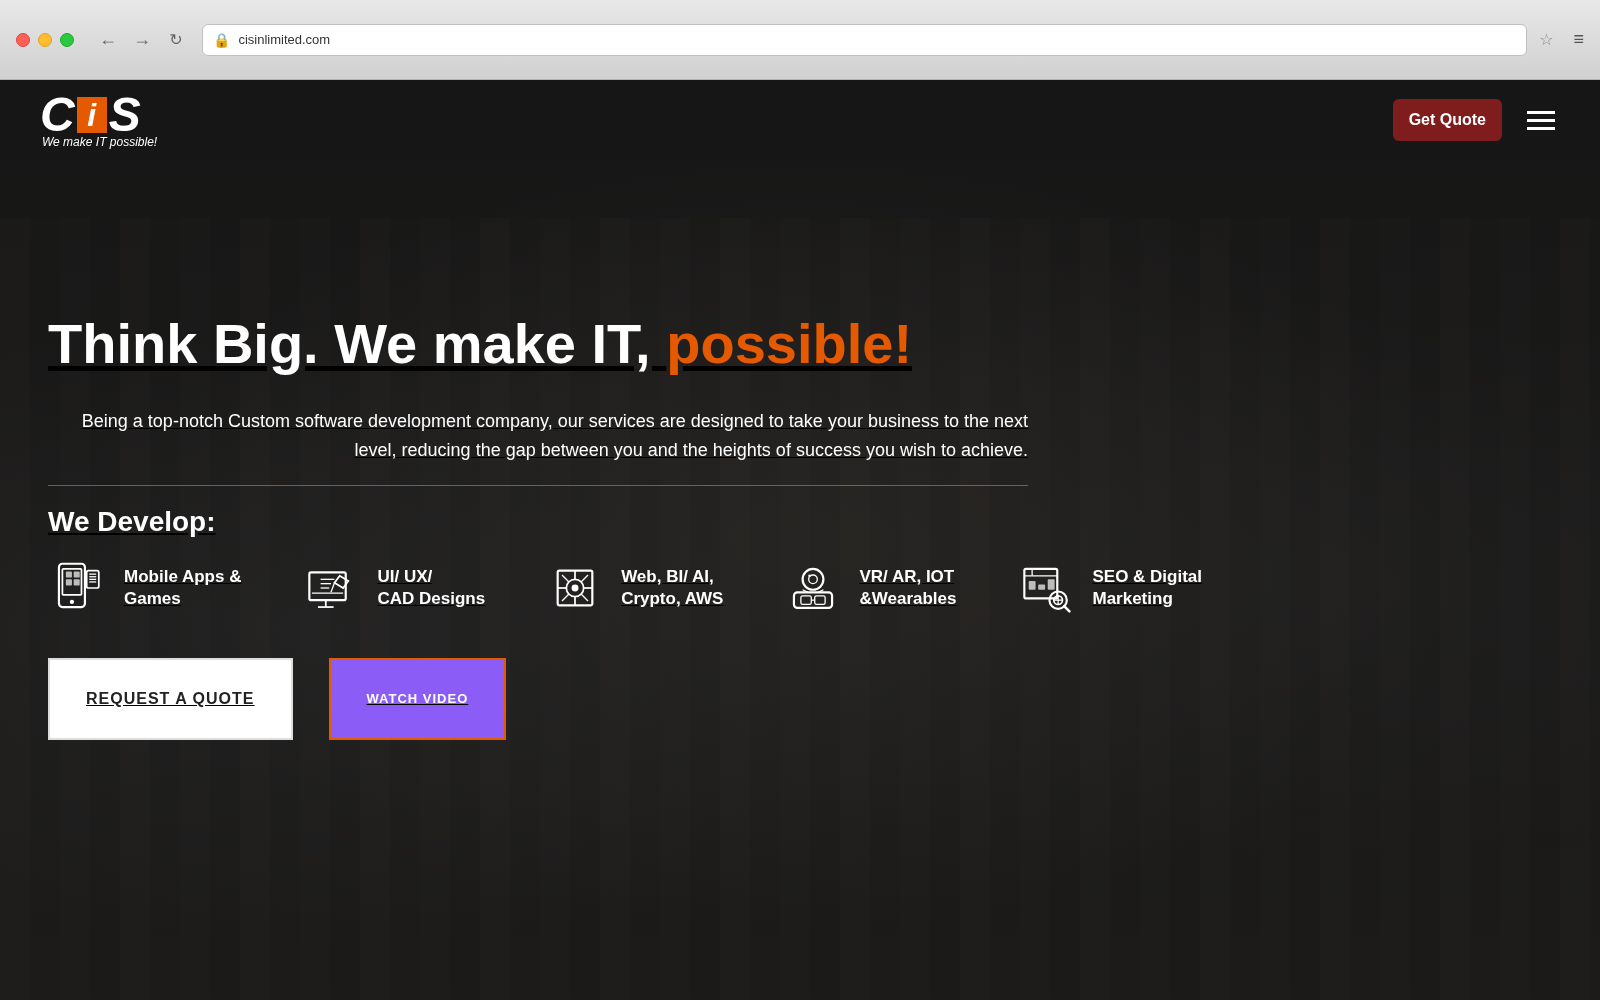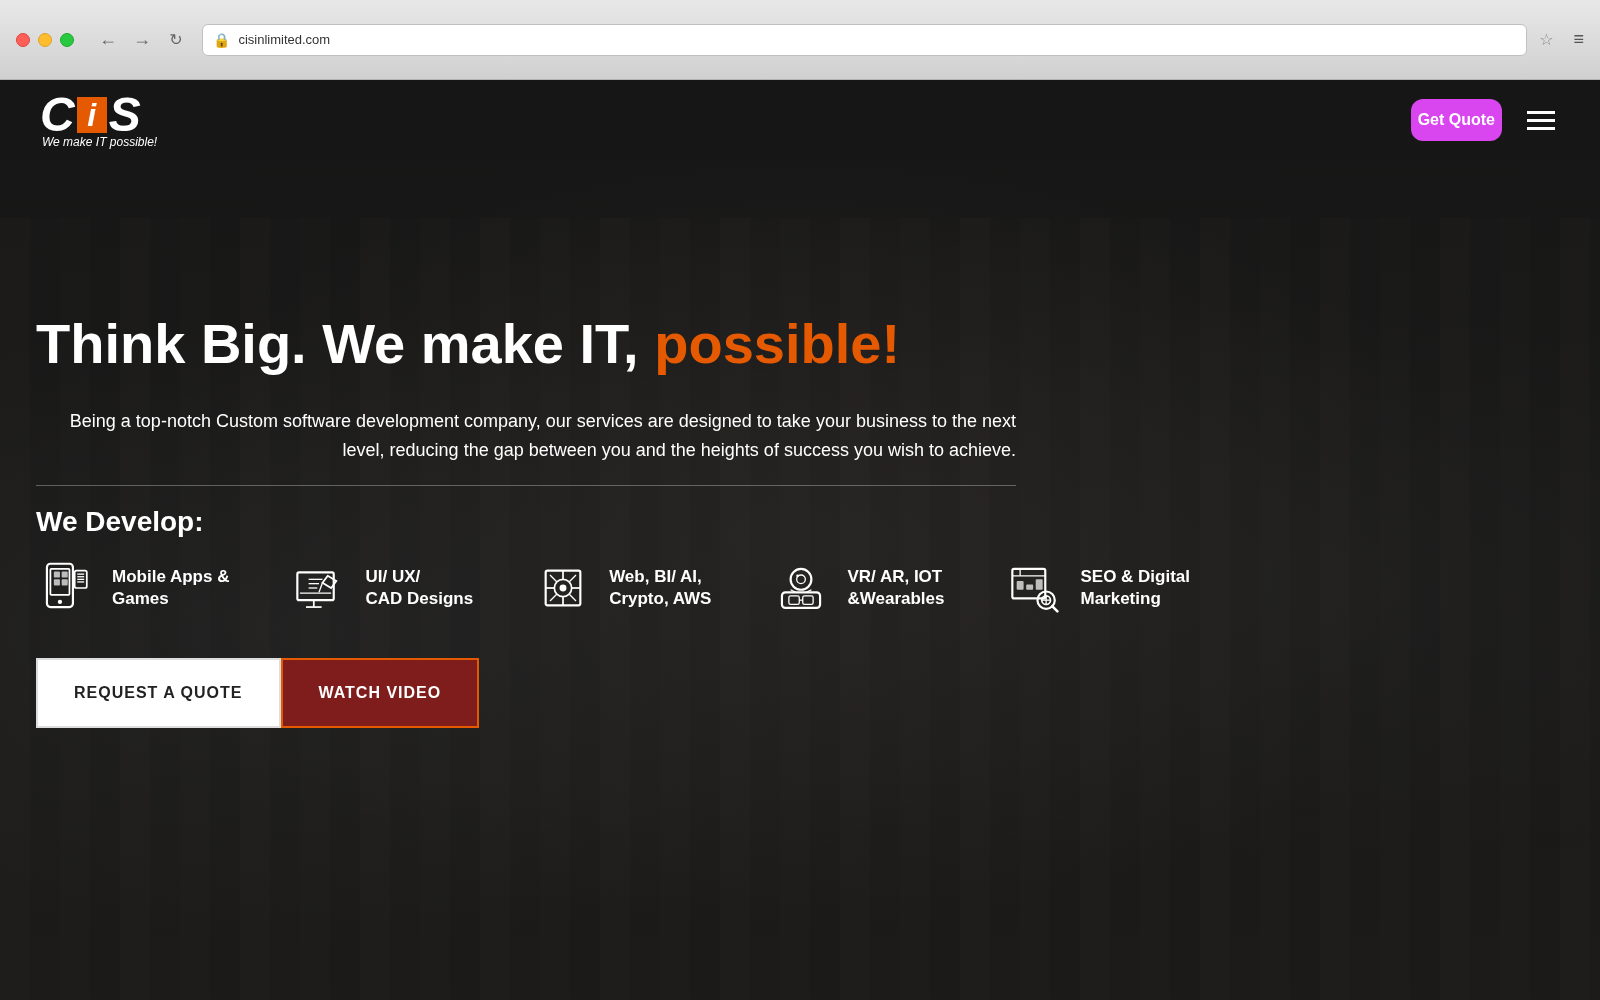--- a/index.html
+++ b/index.html
@@ -240,28 +240,28 @@
       padding-left: 2px;
     }
 
     .nav-right {
       display: flex;
       align-items: center;
       gap: 20px;
     }
 
     .get-quote-btn {
-      background: #d946ef;
+      background: #7f1d1d;
       color: white;
       border: none;
-      padding: 12px 7px;
+      padding: 12px 16px;
       font-size: 16px;
       font-weight: bold;
       cursor: pointer;
-      border-radius: 12px;
+      border-radius: 6px;
     }
 
     .hamburger-btn {
       background: none;
       border: none;
       cursor: pointer;
       display: flex;
       flex-direction: column;
       gap: 5px;
       padding: 5px;
@@ -271,23 +271,24 @@
       width: 28px;
       height: 3px;
       background: white;
       display: block;
     }
 
     
     .hero-content {
       position: absolute;
       top: 90px;
-      left: 36px;
+      left: 48px;
       right: 40px;
       z-index: 5;
+      text-decoration: underline;
     }
 
     .hero-title {
       font-size: 56px;
       font-weight: 900;
       color: white;
       line-height: 1.2;
       margin-bottom: 30px;
       margin-top: 140px;
     }
@@ -362,38 +363,39 @@
     .cta-buttons {
       display: flex;
       gap: 0;
       margin-top: 40px;
     }
 
     .request-quote-btn {
       background: white;
       color: #222;
       border: 2px solid #ddd;
-      padding: 24px 36px;
+      padding: 30px 36px;
       font-size: 16px;
       font-weight: bold;
       letter-spacing: 1px;
       cursor: pointer;
       text-transform: uppercase;
     }
 
     .watch-video-btn {
-      background: #7f1d1d;
+      background: #8b5cf6;
       color: white;
       border: 2px solid #e55a00;
       padding: 18px 36px;
-      font-size: 16px;
+      font-size: 13px;
       font-weight: bold;
       letter-spacing: 1px;
       cursor: pointer;
       text-transform: uppercase;
+      margin-left: 36px;
     }
   </style>
 </head>
 <body>
 
 <div class="window-chrome">
   <div class="traffic-lights">
     <div class="traffic-light tl-red"></div>
     <div class="traffic-light tl-yellow"></div>
     <div class="traffic-light tl-green"></div>

